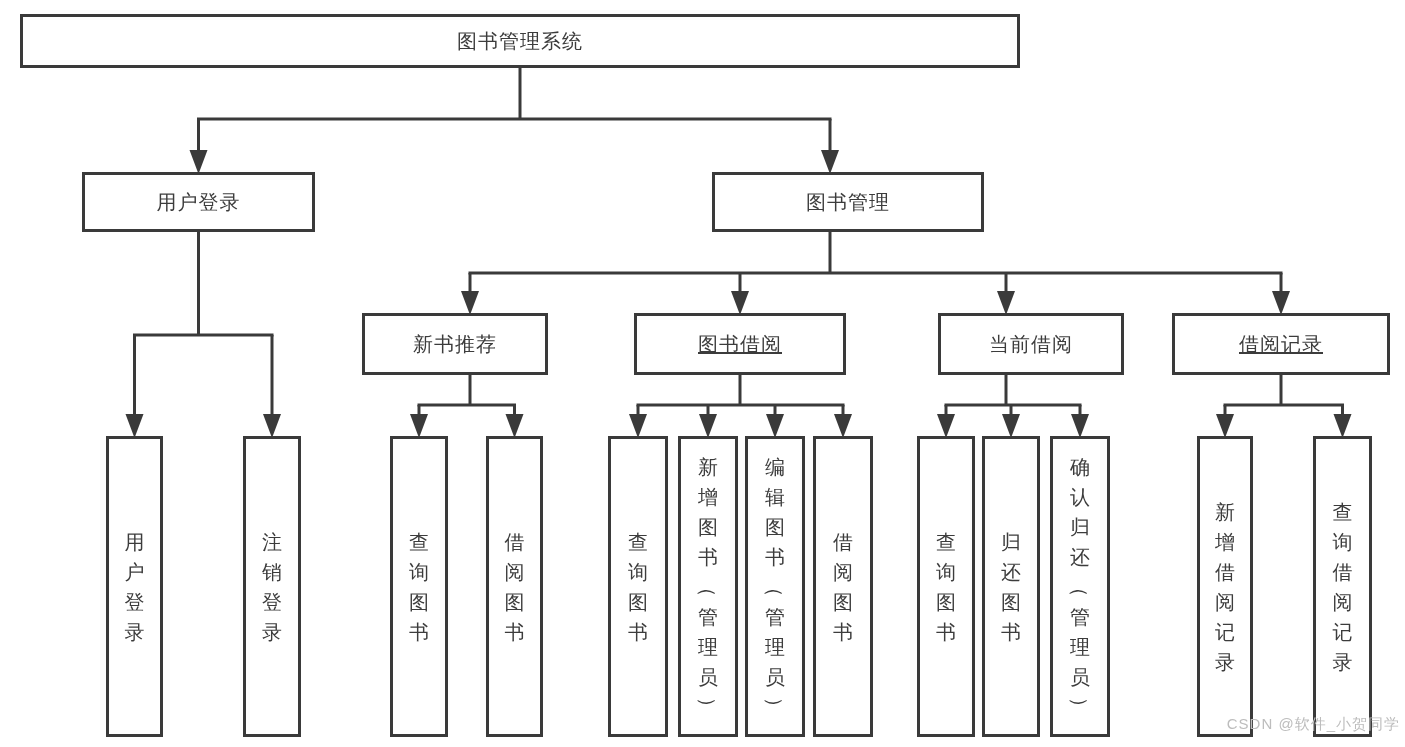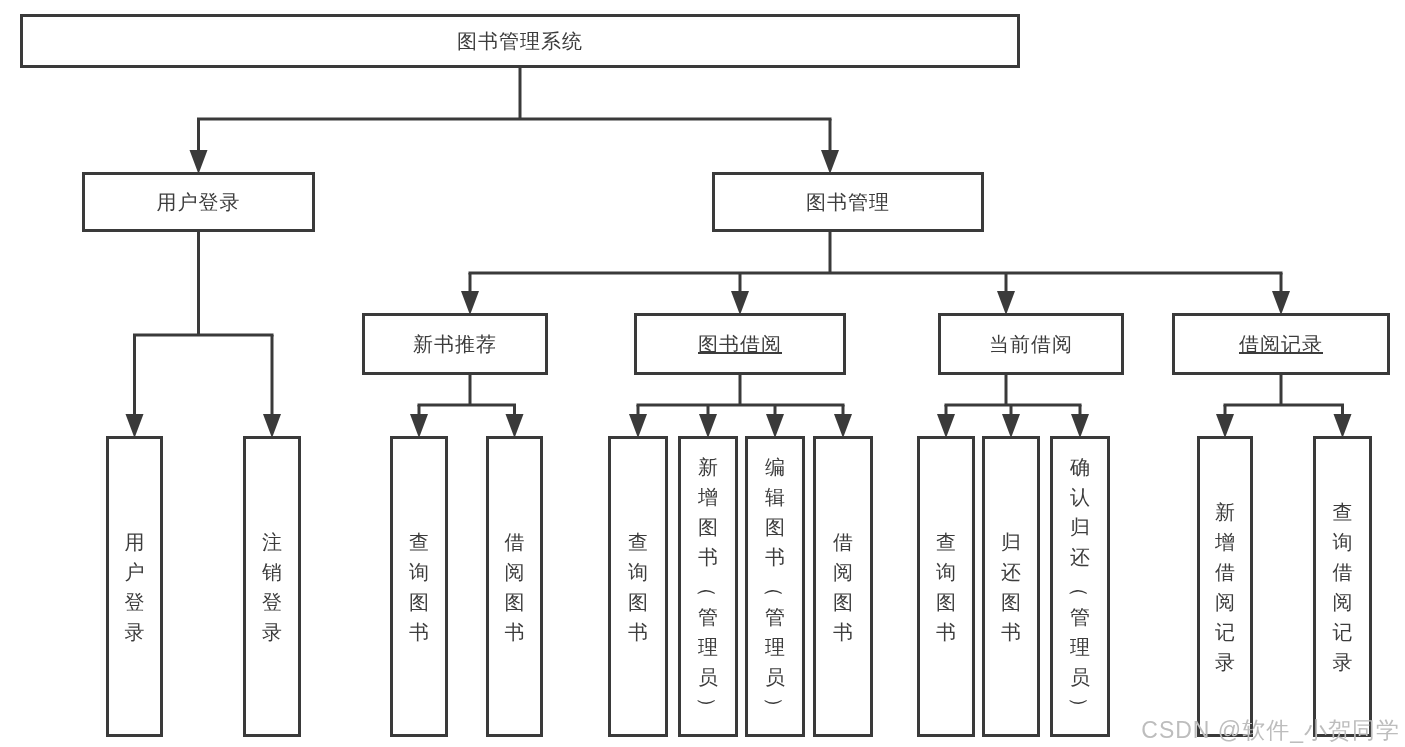--- a/index.html
+++ b/index.html
@@ -25,21 +25,21 @@
   .node .label{white-space:nowrap;}
   .vnode .label{
     display:flex;flex-direction:column;align-items:center;
     gap:10px;letter-spacing:0;
   }
   .vchar{display:block;font-size:20px;line-height:20px;}
   .vchar.rot{transform:rotate(90deg);}
   .watermark{
     position:absolute;
     right:5px;top:715px;
-    font-size:23px;
+    font-size:15px;
     color:var(--wm,#bdbdbd);
     z-index:6;
     white-space:nowrap;
     letter-spacing:1px;
   }
 </style>
 </head>
 <body>
 
 <div class="canvas" id="canvas">

